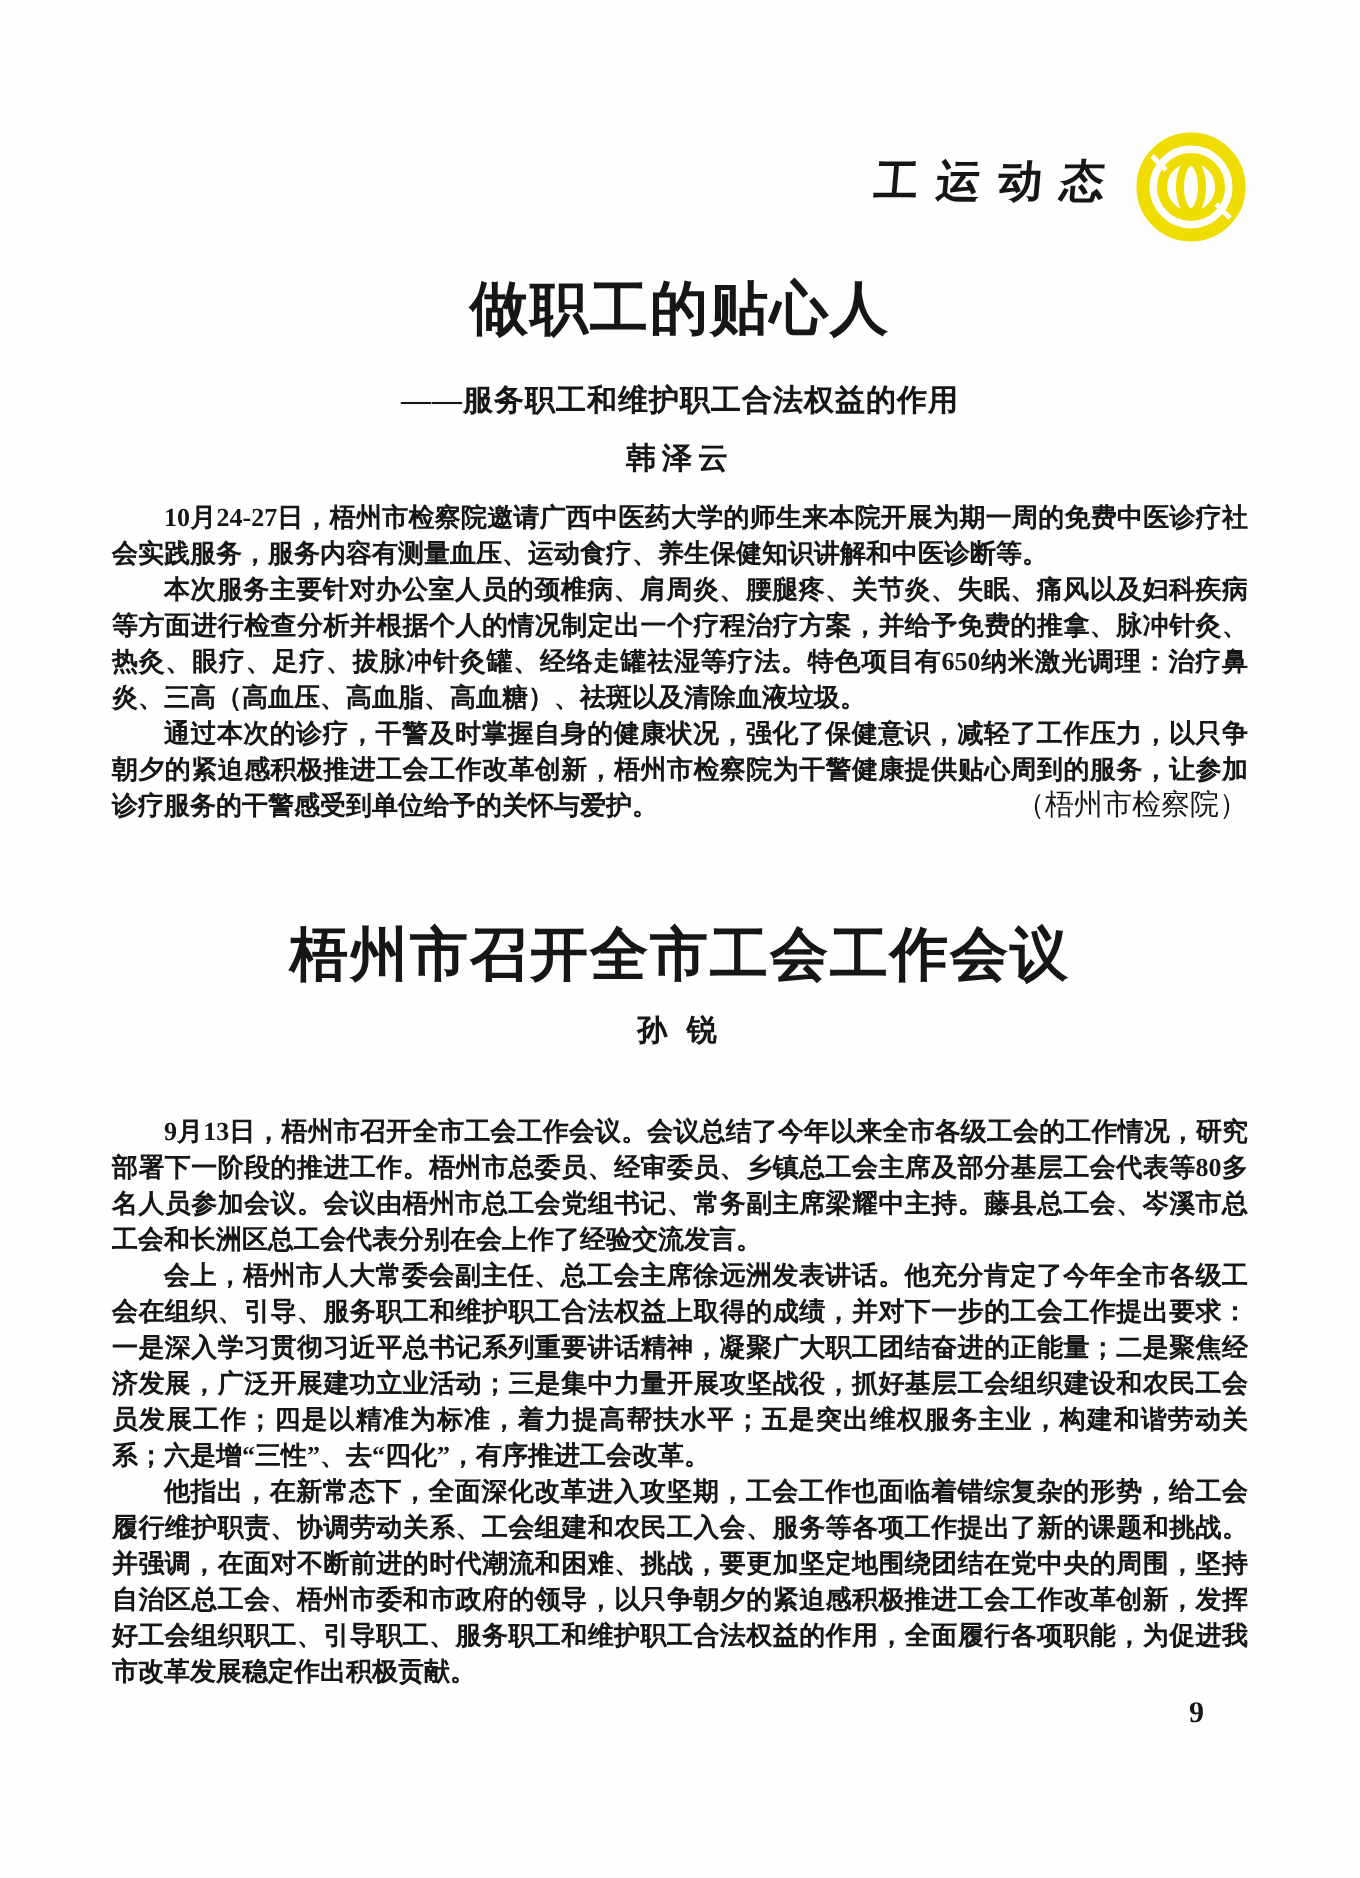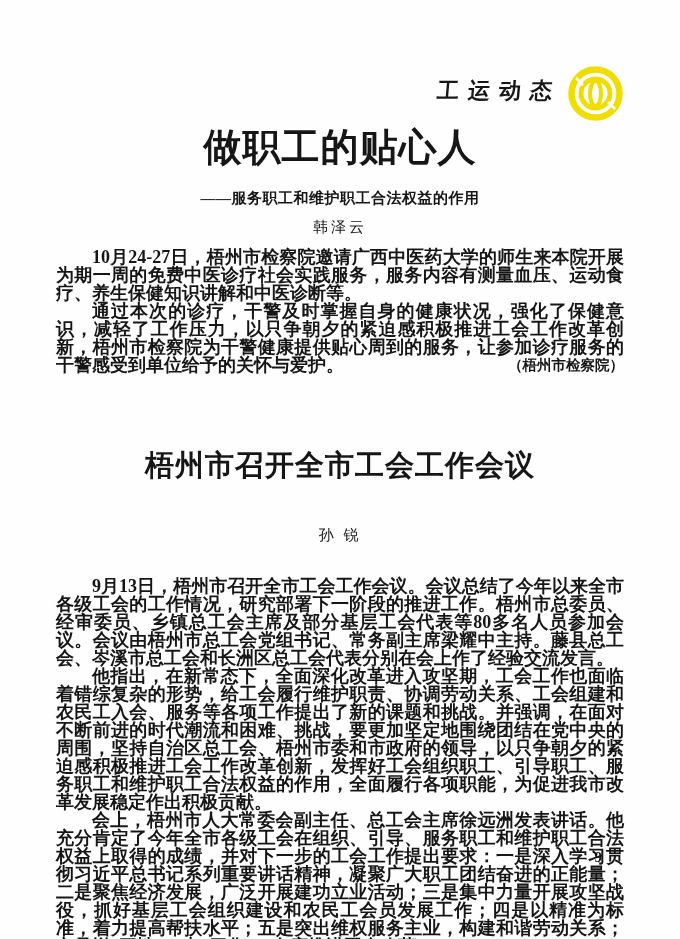--- a/index.html
+++ b/index.html
@@ -41,55 +41,55 @@
     height: 57px;
     flex: 0 0 auto;
   }
   
   .article-title {
     text-align: center;
     font-weight: 800;
     margin: 0;
     letter-spacing: 1px;
   }
-  .title-1 { font-size: 38px; margin-top: 0; }
-  .title-2 { font-size: 29px; margin-top: 72px; }
+  .title-1 { font-size: 29px; margin-top: 13px; }
+  .title-2 { font-size: 29px; margin-top: 46px; }
   .subtitle {
     text-align: center;
     font-size: 15px;
     font-weight: 700;
     margin: 16px 0 0 0;
     letter-spacing: 0.5px;
   }
   .byline {
     text-align: center;
     font-size: 15px;
-    font-weight: 400;
+    font-weight: 700;
     margin: 10px 0 0 0;
     letter-spacing: 3px;
   }
-  .byline-2 { margin-top: 40px; }
+  .byline-2 { margin-top: 8px; }
   .body-text {
     margin-top: 11px;
-    font-size: 18px;
+    font-size: 13px;
     line-height: 18px;
     font-weight: 600;
     text-align: justify;
   }
   .body-text-2 { margin-top: 32px; }
   .body-text p {
     margin: 0;
     text-indent: 2em;
   }
   .attribution {
     text-align: right;
     margin-top: -18px;
     font-size: 14.5px;
     line-height: 18px;
-    font-weight: 700;
+    font-weight: 400;
   }
   
   .footer {
     position: absolute;
     bottom: 0;
     left: 0;
     right: 0;
     height: 90px;
   }
   .page-number {
@@ -118,32 +118,33 @@
       </svg>
     </span>
   </div>
 
   <article>
     <h1 class="article-title title-1">做职工的贴心人</h1>
     <p class="subtitle">——服务职工和维护职工合法权益的作用</p>
     <p class="byline">韩泽云</p>
     <div class="body-text">
       <p>10月24-27日，梧州市检察院邀请广西中医药大学的师生来本院开展为期一周的免费中医诊疗社会实践服务，服务内容有测量血压、运动食疗、养生保健知识讲解和中医诊断等。</p>
+      <p>本次服务主要针对办公室人员的颈椎病、肩周炎、腰腿疼、关节炎、失眠、痛风以及妇科疾病等方面进行检查分析并根据个人的情况制定出一个疗程治疗方案，并给予免费的推拿、脉冲针灸、热灸、眼疗、足疗、拔脉冲针灸罐、经络走罐祛湿等疗法。特色项目有650纳米激光调理：治疗鼻炎、三高（高血压、高血脂、高血糖）、祛斑以及清除血液垃圾。</p>
       <p>通过本次的诊疗，干警及时掌握自身的健康状况，强化了保健意识，减轻了工作压力，以只争朝夕的紧迫感积极推进工会工作改革创新，梧州市检察院为干警健康提供贴心周到的服务，让参加诊疗服务的干警感受到单位给予的关怀与爱护。</p>
     </div>
     <div class="attribution">（梧州市检察院）</div>
   </article>
 
   <article>
     <h1 class="article-title title-2">梧州市召开全市工会工作会议</h1>
     <p class="byline byline-2">孙 锐</p>
     <div class="body-text body-text-2">
       <p>9月13日，梧州市召开全市工会工作会议。会议总结了今年以来全市各级工会的工作情况，研究部署下一阶段的推进工作。梧州市总委员、经审委员、乡镇总工会主席及部分基层工会代表等80多名人员参加会议。会议由梧州市总工会党组书记、常务副主席梁耀中主持。藤县总工会、岑溪市总工会和长洲区总工会代表分别在会上作了经验交流发言。</p>
+      <p>会上，梧州市人大常委会副主任、总工会主席徐远洲发表讲话。他充分肯定了今年全市各级工会在组织、引导、服务职工和维护职工合法权益上取得的成绩，并对下一步的工会工作提出要求：一是深入学习贯彻习近平总书记系列重要讲话精神，凝聚广大职工团结奋进的正能量；二是聚焦经济发展，广泛开展建功立业活动；三是集中力量开展攻坚战役，抓好基层工会组织建设和农民工会员发展工作；四是以精准为标准，着力提高帮扶水平；五是突出维权服务主业，构建和谐劳动关系；六是增“三性”、去“四化”，有序推进工会改革。</p>
       <p>他指出，在新常态下，全面深化改革进入攻坚期，工会工作也面临着错综复杂的形势，给工会履行维护职责、协调劳动关系、工会组建和农民工入会、服务等各项工作提出了新的课题和挑战。并强调，在面对不断前进的时代潮流和困难、挑战，要更加坚定地围绕团结在党中央的周围，坚持自治区总工会、梧州市委和市政府的领导，以只争朝夕的紧迫感积极推进工会工作改革创新，发挥好工会组织职工、引导职工、服务职工和维护职工合法权益的作用，全面履行各项职能，为促进我市改革发展稳定作出积极贡献。</p>
-      <p>会上，梧州市人大常委会副主任、总工会主席徐远洲发表讲话。他充分肯定了今年全市各级工会在组织、引导、服务职工和维护职工合法权益上取得的成绩，并对下一步的工会工作提出要求：一是深入学习贯彻习近平总书记系列重要讲话精神，凝聚广大职工团结奋进的正能量；二是聚焦经济发展，广泛开展建功立业活动；三是集中力量开展攻坚战役，抓好基层工会组织建设和农民工会员发展工作；四是以精准为标准，着力提高帮扶水平；五是突出维权服务主业，构建和谐劳动关系；六是增“三性”、去“四化”，有序推进工会改革。</p>
     </div>
   </article>
 
   <div class="footer">
     <span class="page-number">9</span>
   </div>
 
 </div>
 
 </body></html>

